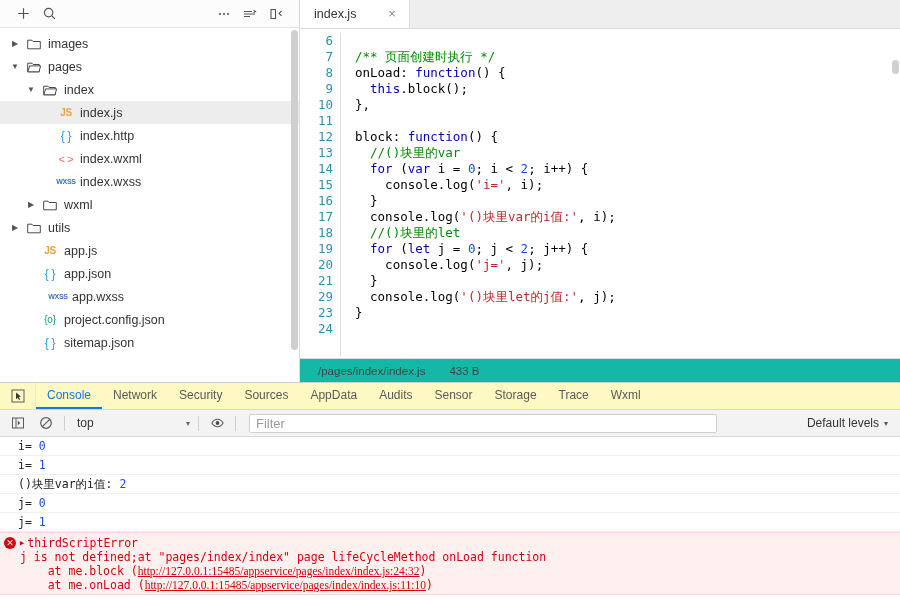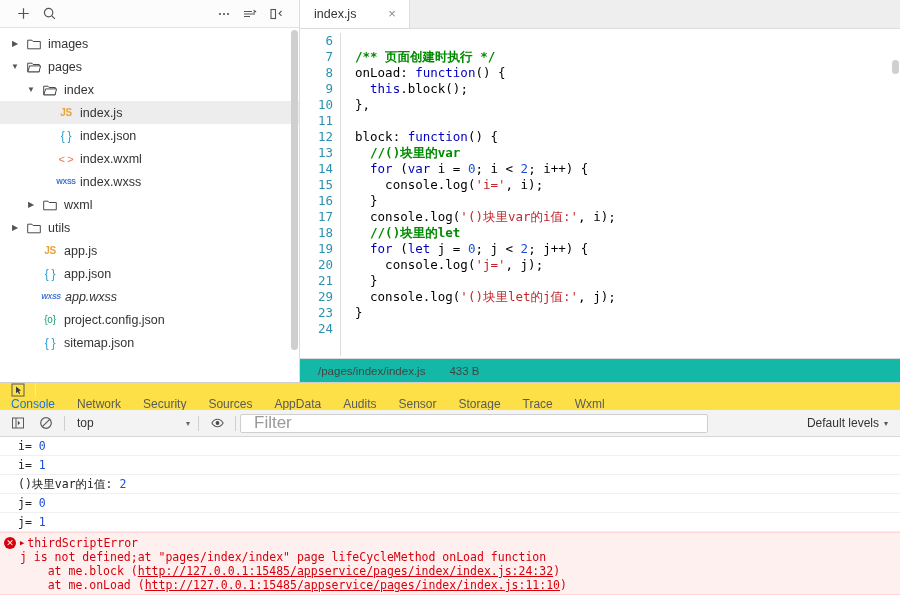--- a/index.html
+++ b/index.html
@@ -55,73 +55,73 @@
                font-family: "DejaVu Sans Mono", monospace; font-size: 12.5px; line-height: 16px; }
   .gutter { width: 40px; min-width: 40px; text-align: right; padding: 4px 7px 0 0;
             color: #2b91af; background: #fff; user-select: none; }
   .gutter div { height: 16px; }
   .gsep { width: 1px; background: #ddd; margin-top: 4px; margin-bottom: 2px; }
   .code { flex: 1; padding: 4px 0 0 14px; color: #000; white-space: pre; overflow: hidden; }
   .code div { height: 16px; }
   .kw   { color: #0000c0; }
   .num  { color: #1b4fd8; }
   .str  { color: #c1272d; }
-  .cmt  { color: #008a00; font-weight: bold; }
+  .cmt  { color: #008a00; }
 
   .ed-scroll { position: absolute; right: 1px; top: 31px; width: 7px; height: 320px; }
   .ed-scroll i { position: absolute; left: 0; top: 0; width: 7px; height: 14px; background: #d0d0d0;
                  border-radius: 4px; display:block; }
 
   .statusbar { height: 24px; background: #14b8a6; border-top: 1px solid #dcdcdc;
                display: flex; align-items: center; padding: 0 4px; font-size: 11.5px; color: #444; }
   .status-path { padding-left: 14px; }
   .status-size { padding-left: 24px; }
 
   
   .devtools { width: 900px; height: 218px; display: flex; flex-direction: column;
               border-top: 1px solid #cfcfcf; background: #fff; }
-  .dt-tabs { height: 27px; display: flex; align-items: stretch; background: #fde047;
-             border-bottom: 1px solid #d8d8d8; flex-direction: column; }
+  .dt-tabs { height: 27px; display: flex; align-items: stretch; background: #fef9c3;
+             border-bottom: 1px solid #d8d8d8; }
   .dt-inspect { width: 36px; display: flex; align-items: center; justify-content: center;
                 color: #5a5a5a; cursor: pointer; border-right: 1px solid #e6e6e6; }
   .dt-tab { padding: 0 11px; display: flex; align-items: center; font-size: 12px; color: #5a5a5a;
             cursor: pointer; border-bottom: 2px solid transparent; }
   .dt-tab.active { color: #1a73e8; border-bottom: 2px solid #1a73e8; }
 
   .dt-toolbar { height: 27px; display: flex; align-items: center; background: #f3f3f3;
                 border-bottom: 1px solid #d8d8d8; padding: 0 4px; gap: 0; }
   .dtb-btn { width: 28px; height: 22px; display: flex; align-items: center; justify-content: center;
              color: #5a5a5a; cursor: pointer; }
   .dtb-sep { width: 1px; height: 15px; background: #cfcfcf; margin: 0 4px; }
   .ctx-select { display: flex; align-items: center; width: 125px; height: 20px; font-size: 12px;
                 color: #333; cursor: pointer; padding: 0 4px; }
   .ctx-select .lbl { flex: 1; padding-left: 4px; }
   .ctx-select .car { font-size: 8px; color: #666; }
   .filter-box { flex: 1; height: 19px; background: #fff; border: 1px solid #cfcfcf; border-radius: 2px;
-                display: flex; align-items: center; padding: 0 13px; font-size: 17px; color: #9a9a9a;
-                margin: 0 0; max-width: 468px; }
+                display: flex; align-items: center; padding: 0 6px; font-size: 13px; color: #9a9a9a;
+                margin: 0 9px; max-width: 468px; }
   .levels { display: flex; align-items: center; font-size: 12px; color: #333; cursor: pointer;
             padding: 0 8px 0 6px; margin-left: auto; gap: 5px; }
   .levels .car { font-size: 8px; color: #555; }
 
   .console-out { flex: 1; overflow: hidden; font-family: "DejaVu Sans Mono", monospace;
                  font-size: 11.5px; background: #fff; }
   .cline { height: 19px; display: flex; align-items: center; padding-left: 18px;
            border-bottom: 1px solid #f0f0f0; color: #222; white-space: pre; }
   .cline .cnum { color: #1b4fd8; }
 
   .cerror { background: #fff0f0; border-top: 1px solid #ffd6d6; border-bottom: 1px solid #ffd6d6;
             color: #d8000c; padding: 2px 0 2px 0; }
   .cerr-head { display: flex; align-items: center; height: 15px; padding-left: 4px; white-space: pre; }
   .err-badge { width: 12px; height: 12px; border-radius: 50%; background: #d8000c; color: #fff;
                font-size: 9px; display: flex; align-items: center; justify-content: center;
                margin-right: 4px; font-family: "Liberation Sans", sans-serif; flex: none; }
   .err-tri { color: #d8000c; font-size: 7px; margin-right: 3px; }
   .cerr-line { padding-left: 20px; height: 14px; white-space: pre; color: #d8000c; }
-  .cerr-line a { color: #d8000c; text-decoration: underline; }
+  .cerr-line a { color: #d8000c; text-decoration: underline; font-family: Liberation Serif, serif; }
 </style>
 </head>
 <body>
 
 <div id="app">
 
   <div class="top-region">
 
     <div class="sidebar">
       <div class="sb-toolbar">
@@ -193,21 +193,21 @@
             <span class="ficon">
               <span class="ftext-icon" style="color:#e8a33d;">JS</span>
             </span>
             <span class="tlabel">index.js</span>
           </div>
           <div class="tree-row" style="padding-left: 40px;">
             <span class="twisty">&nbsp;</span>
             <span class="ficon">
               <span class="ftext-icon" style="color:#2a9fd6;font-weight:400;font-size:12px;">{ }</span>
             </span>
-            <span class="tlabel">index.json</span>
+            <span class="tlabel">index.http</span>
           </div>
           <div class="tree-row" style="padding-left: 40px;">
             <span class="twisty">&nbsp;</span>
             <span class="ficon">
               <span class="ftext-icon" style="color:#e8705a;font-weight:400;font-size:11px;">&lt; &gt;</span>
             </span>
             <span class="tlabel">index.wxml</span>
           </div>
           <div class="tree-row" style="padding-left: 40px;">
             <span class="twisty">&nbsp;</span>
@@ -241,21 +241,21 @@
             </span>
             <span class="tlabel">app.js</span>
           </div>
           <div class="tree-row" style="padding-left: 24px;">
             <span class="twisty">&nbsp;</span>
             <span class="ficon">
               <span class="ftext-icon" style="color:#2a9fd6;font-weight:400;font-size:12px;">{ }</span>
             </span>
             <span class="tlabel">app.json</span>
           </div>
-          <div class="tree-row" style="padding-left: 25px; font-style: italic;">
+          <div class="tree-row" style="padding-left: 32px;">
             <span class="twisty">&nbsp;</span>
             <span class="ficon">
               <span class="ftext-icon" style="color:#3b6fd4;font-size:7px;">WXSS</span>
             </span>
             <span class="tlabel">app.wxss</span>
           </div>
           <div class="tree-row" style="padding-left: 24px;">
             <span class="twisty">&nbsp;</span>
             <span class="ficon">
               <span class="ftext-icon" style="color:#18a07a;font-weight:400;font-size:10px;">{o}</span>

